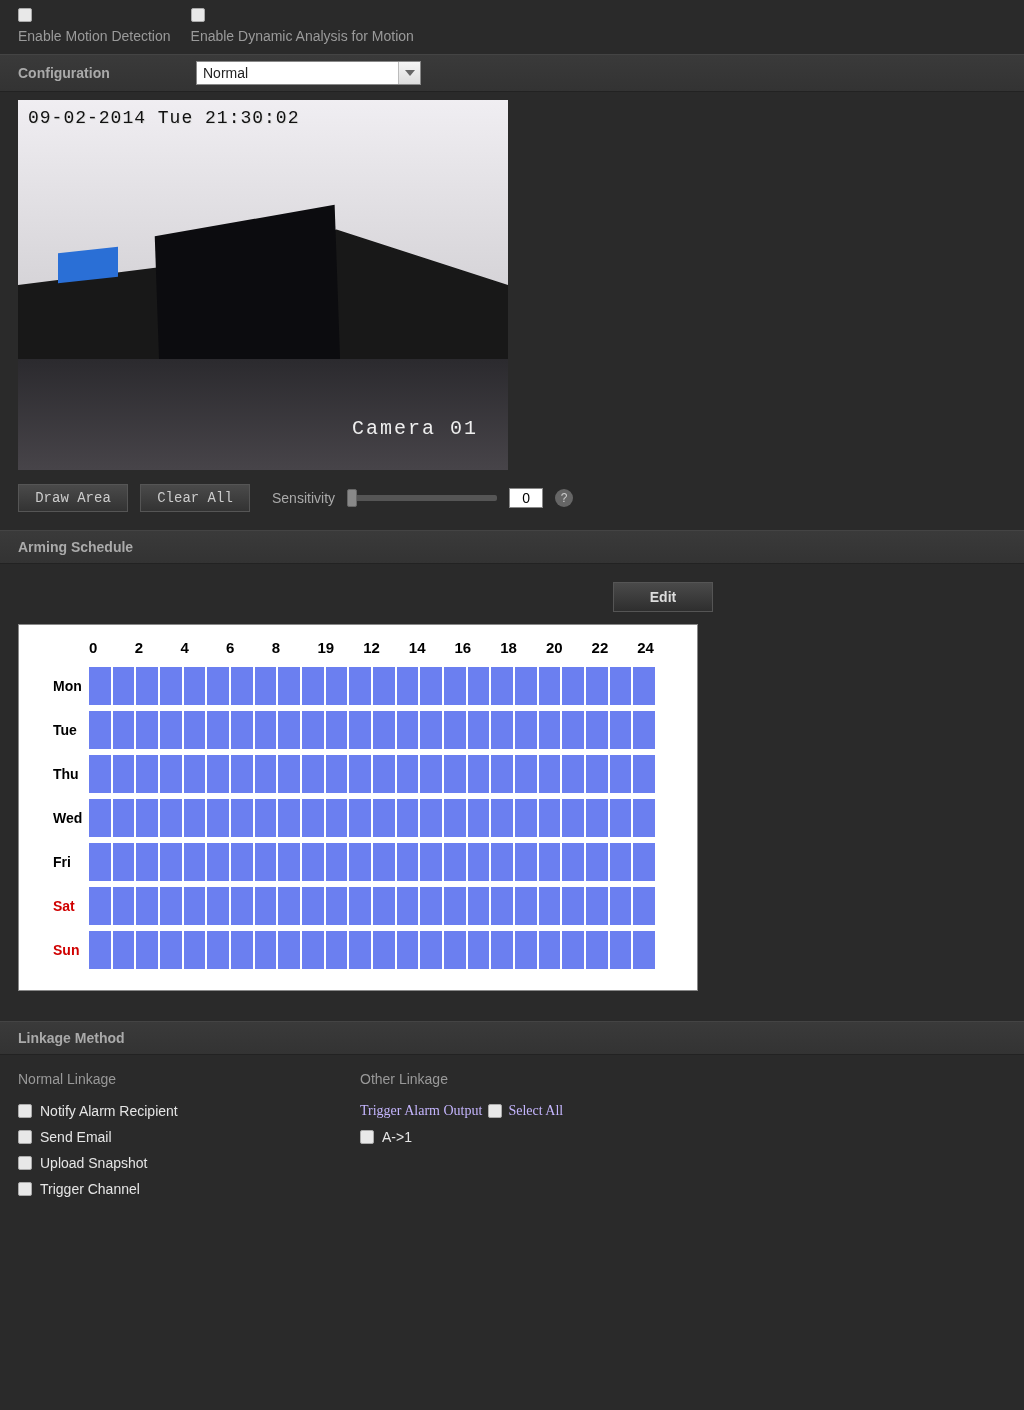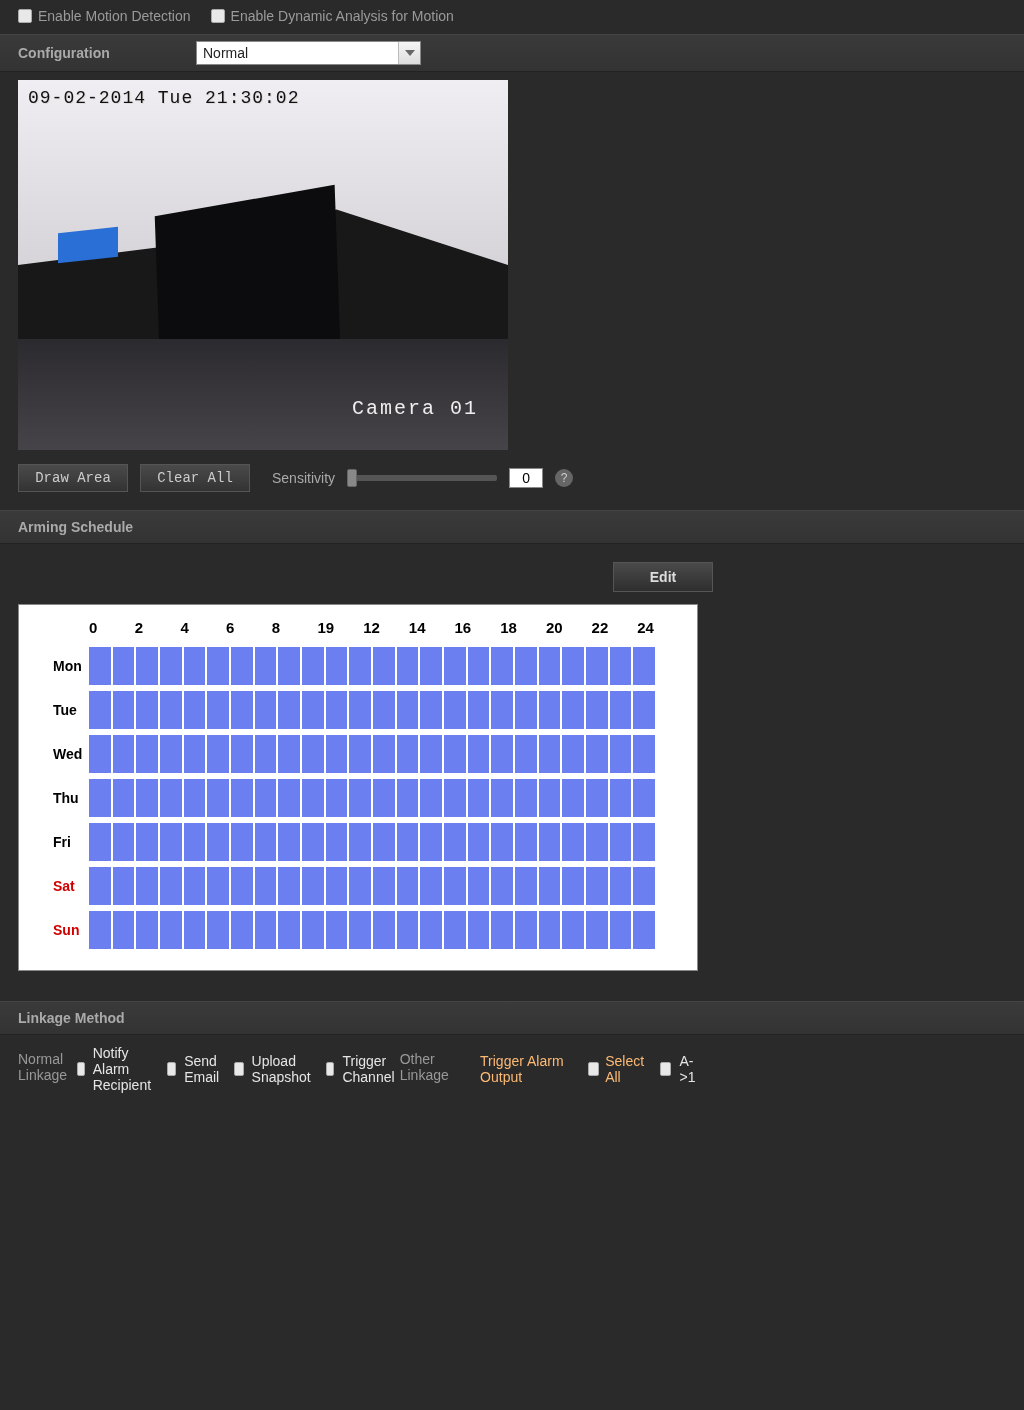--- a/index.html
+++ b/index.html
@@ -12,23 +12,23 @@
     height: 1410px;
     padding: 0;
   }
   .top-checks {
     display: flex;
     gap: 20px;
     padding: 8px 18px 10px 18px;
   }
   .check-row {
     display: flex;
-    align-items: center;
     gap: 6px;
     color: #9a9a9a;
+    flex-direction: column;
   }
   .checkbox {
     width: 14px;
     height: 14px;
     background: #e8e8e8;
     border-radius: 2px;
     border: 1px solid #aaa;
     cursor: pointer;
   }
   .config-row {
@@ -264,39 +264,40 @@
     border: 0;
   }
   .linkage-body {
     display: flex;
     padding: 0 18px;
     width: 720px;
   }
   .linkage-col {
     flex: 1;
     display: flex;
-    flex-direction: row;
+    flex-direction: column;
     gap: 10px;
     padding: 10px 0;
   }
   .linkage-col-title {
     color: #999;
     padding: 6px 0;
   }
   .link-row {
     display: flex;
     align-items: center;
     gap: 8px;
     color: #e5e5e5;
   }
   .trigger-row {
     display: flex;
     align-items: center;
     gap: 6px;
-    color: #fdba74;
+    color: #c4b5fd;
+    font-family: Liberation Serif, serif;
   }
 </style>
 </head>
 <body>
 
 <div class="top-checks">
   <div class="check-row">
     <div class="checkbox"></div>
     <span>Enable Motion Detection</span>
   </div>
@@ -414,21 +415,21 @@
             <div class="cell"></div>
             <div class="cell"></div>
             <div class="cell"></div>
             <div class="cell"></div>
             <div class="cell"></div>
             <div class="cell"></div>
             <div class="cell"></div>
           </div>
         </div>
         <div class="day-row">
-          <div class="day-label">Wed</div>
+          <div class="day-label">Thu</div>
           <div class="day-grid">
             <div class="cell"></div>
             <div class="cell"></div>
             <div class="cell"></div>
             <div class="cell"></div>
             <div class="cell"></div>
             <div class="cell"></div>
             <div class="cell"></div>
             <div class="cell"></div>
             <div class="cell"></div>
@@ -443,21 +444,21 @@
             <div class="cell"></div>
             <div class="cell"></div>
             <div class="cell"></div>
             <div class="cell"></div>
             <div class="cell"></div>
             <div class="cell"></div>
             <div class="cell"></div>
           </div>
         </div>
         <div class="day-row">
-          <div class="day-label">Thu</div>
+          <div class="day-label">Wed</div>
           <div class="day-grid">
             <div class="cell"></div>
             <div class="cell"></div>
             <div class="cell"></div>
             <div class="cell"></div>
             <div class="cell"></div>
             <div class="cell"></div>
             <div class="cell"></div>
             <div class="cell"></div>
             <div class="cell"></div>

